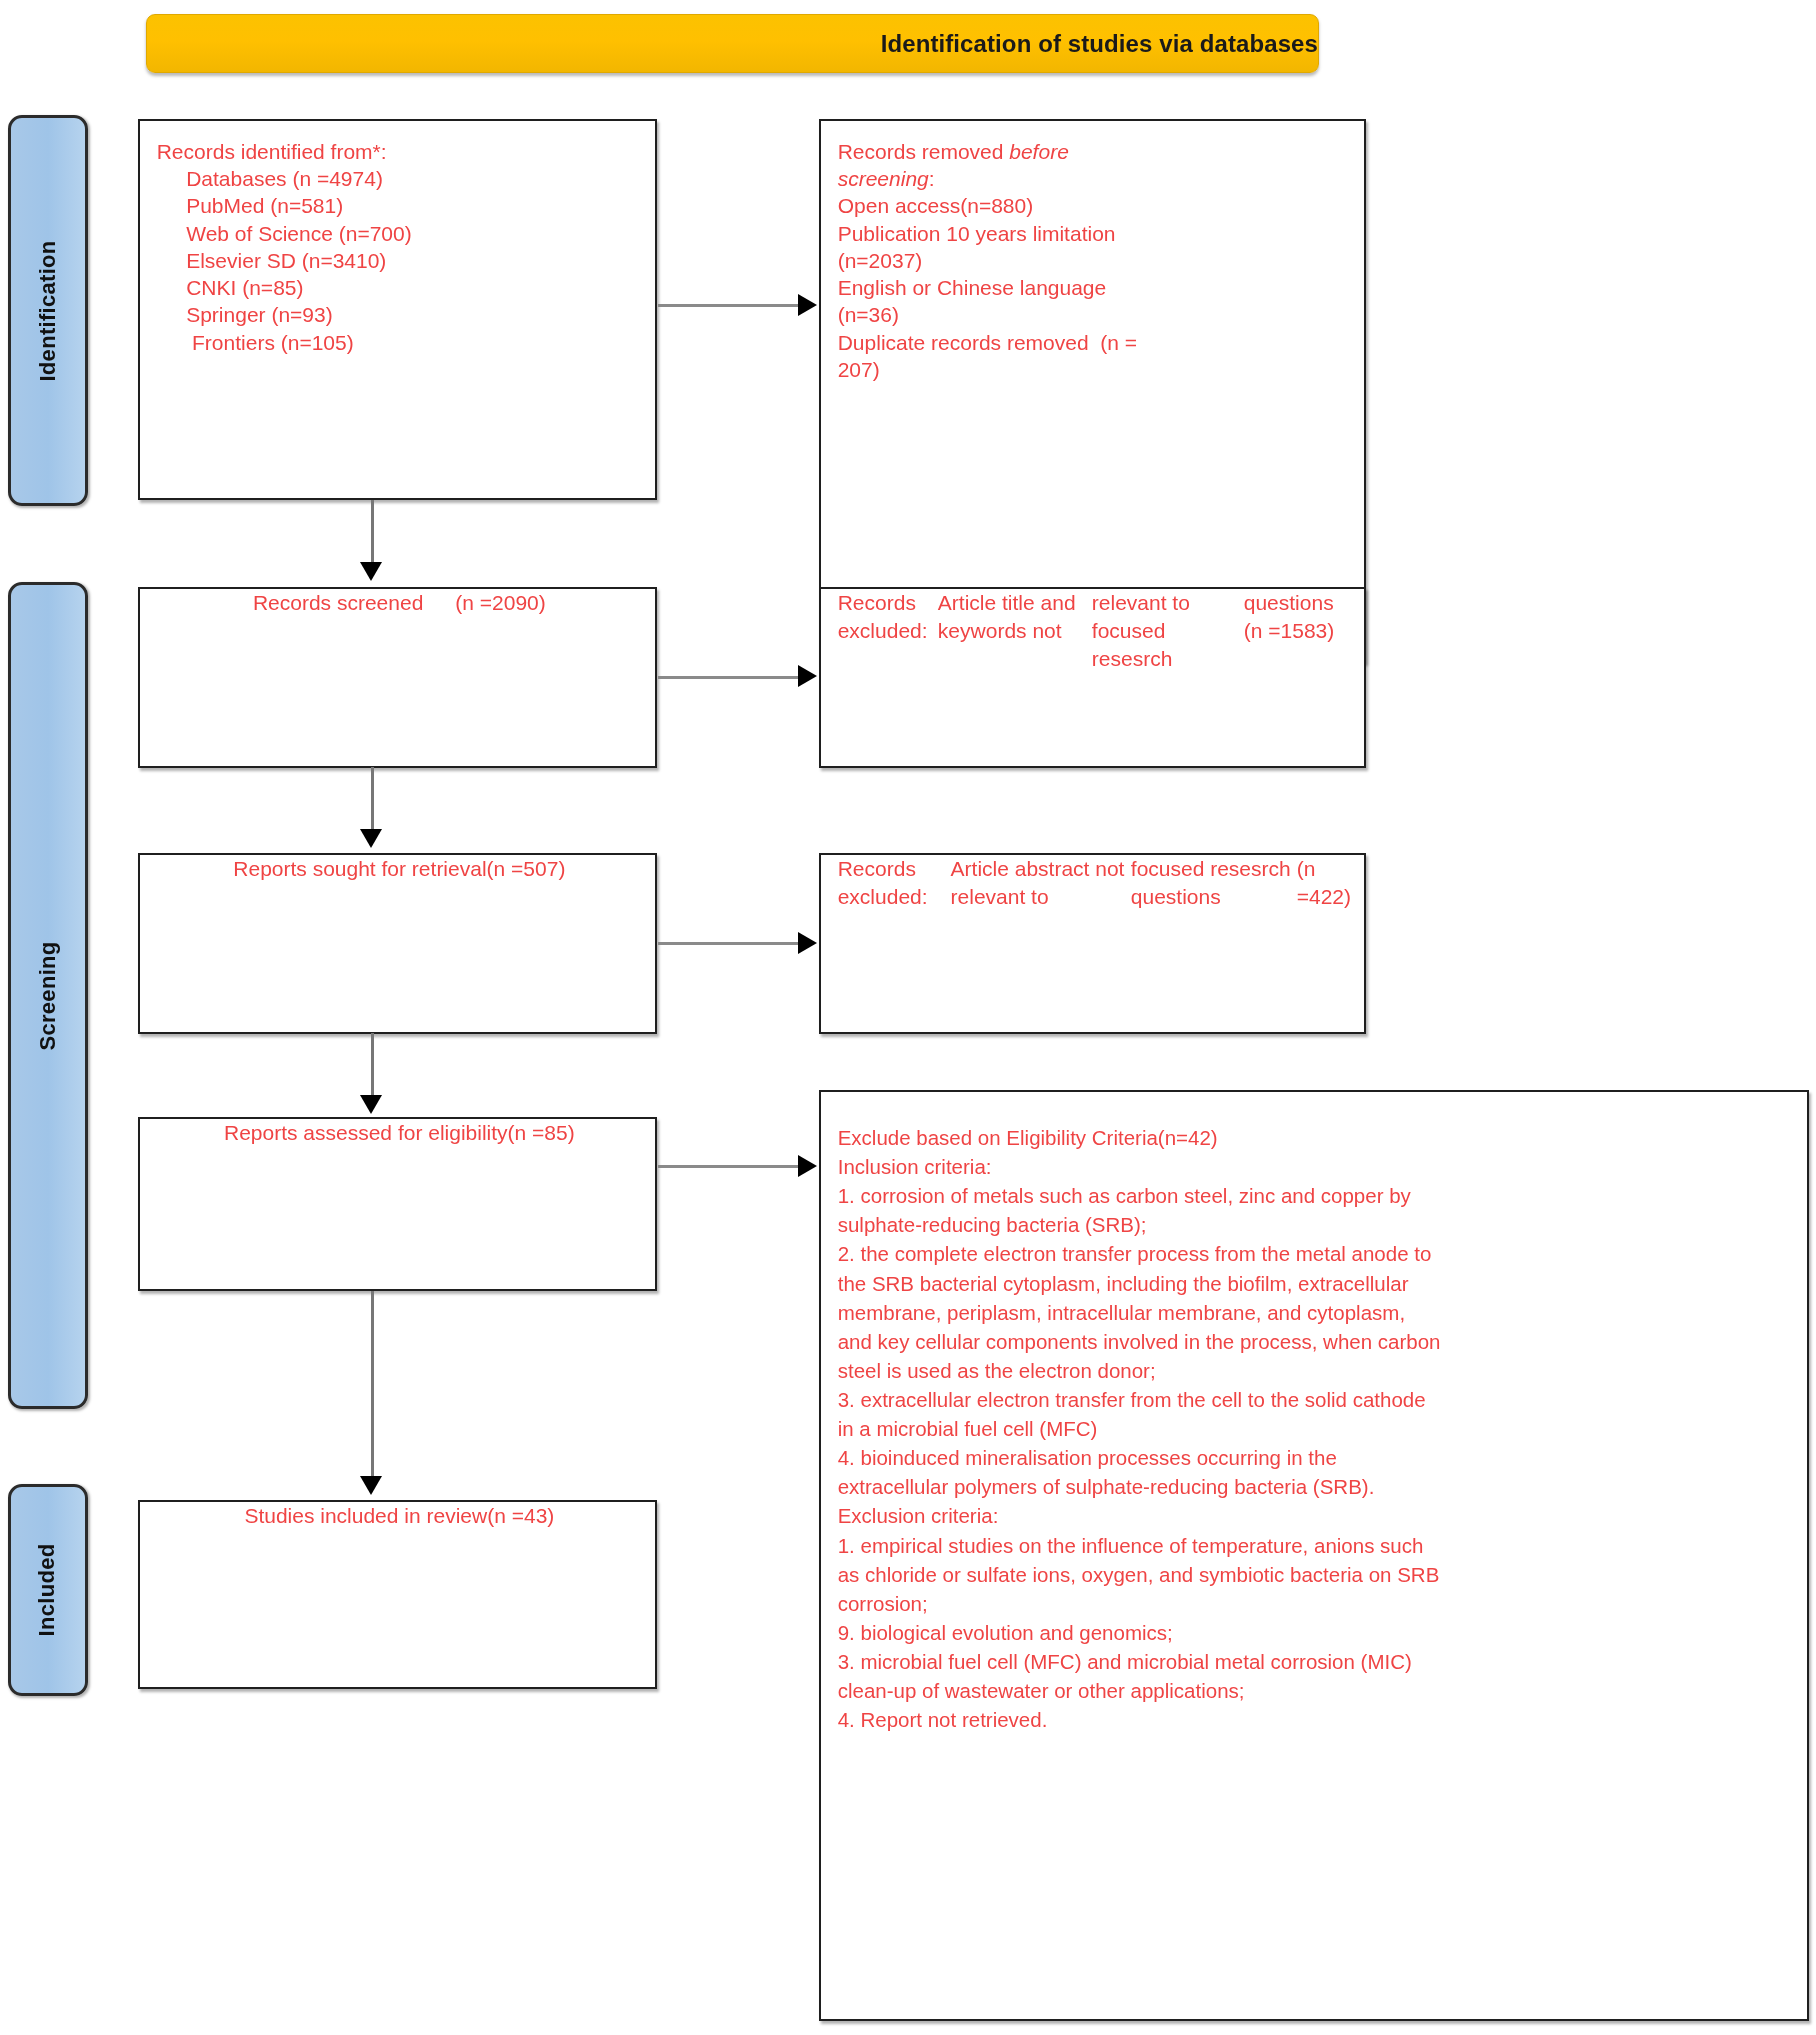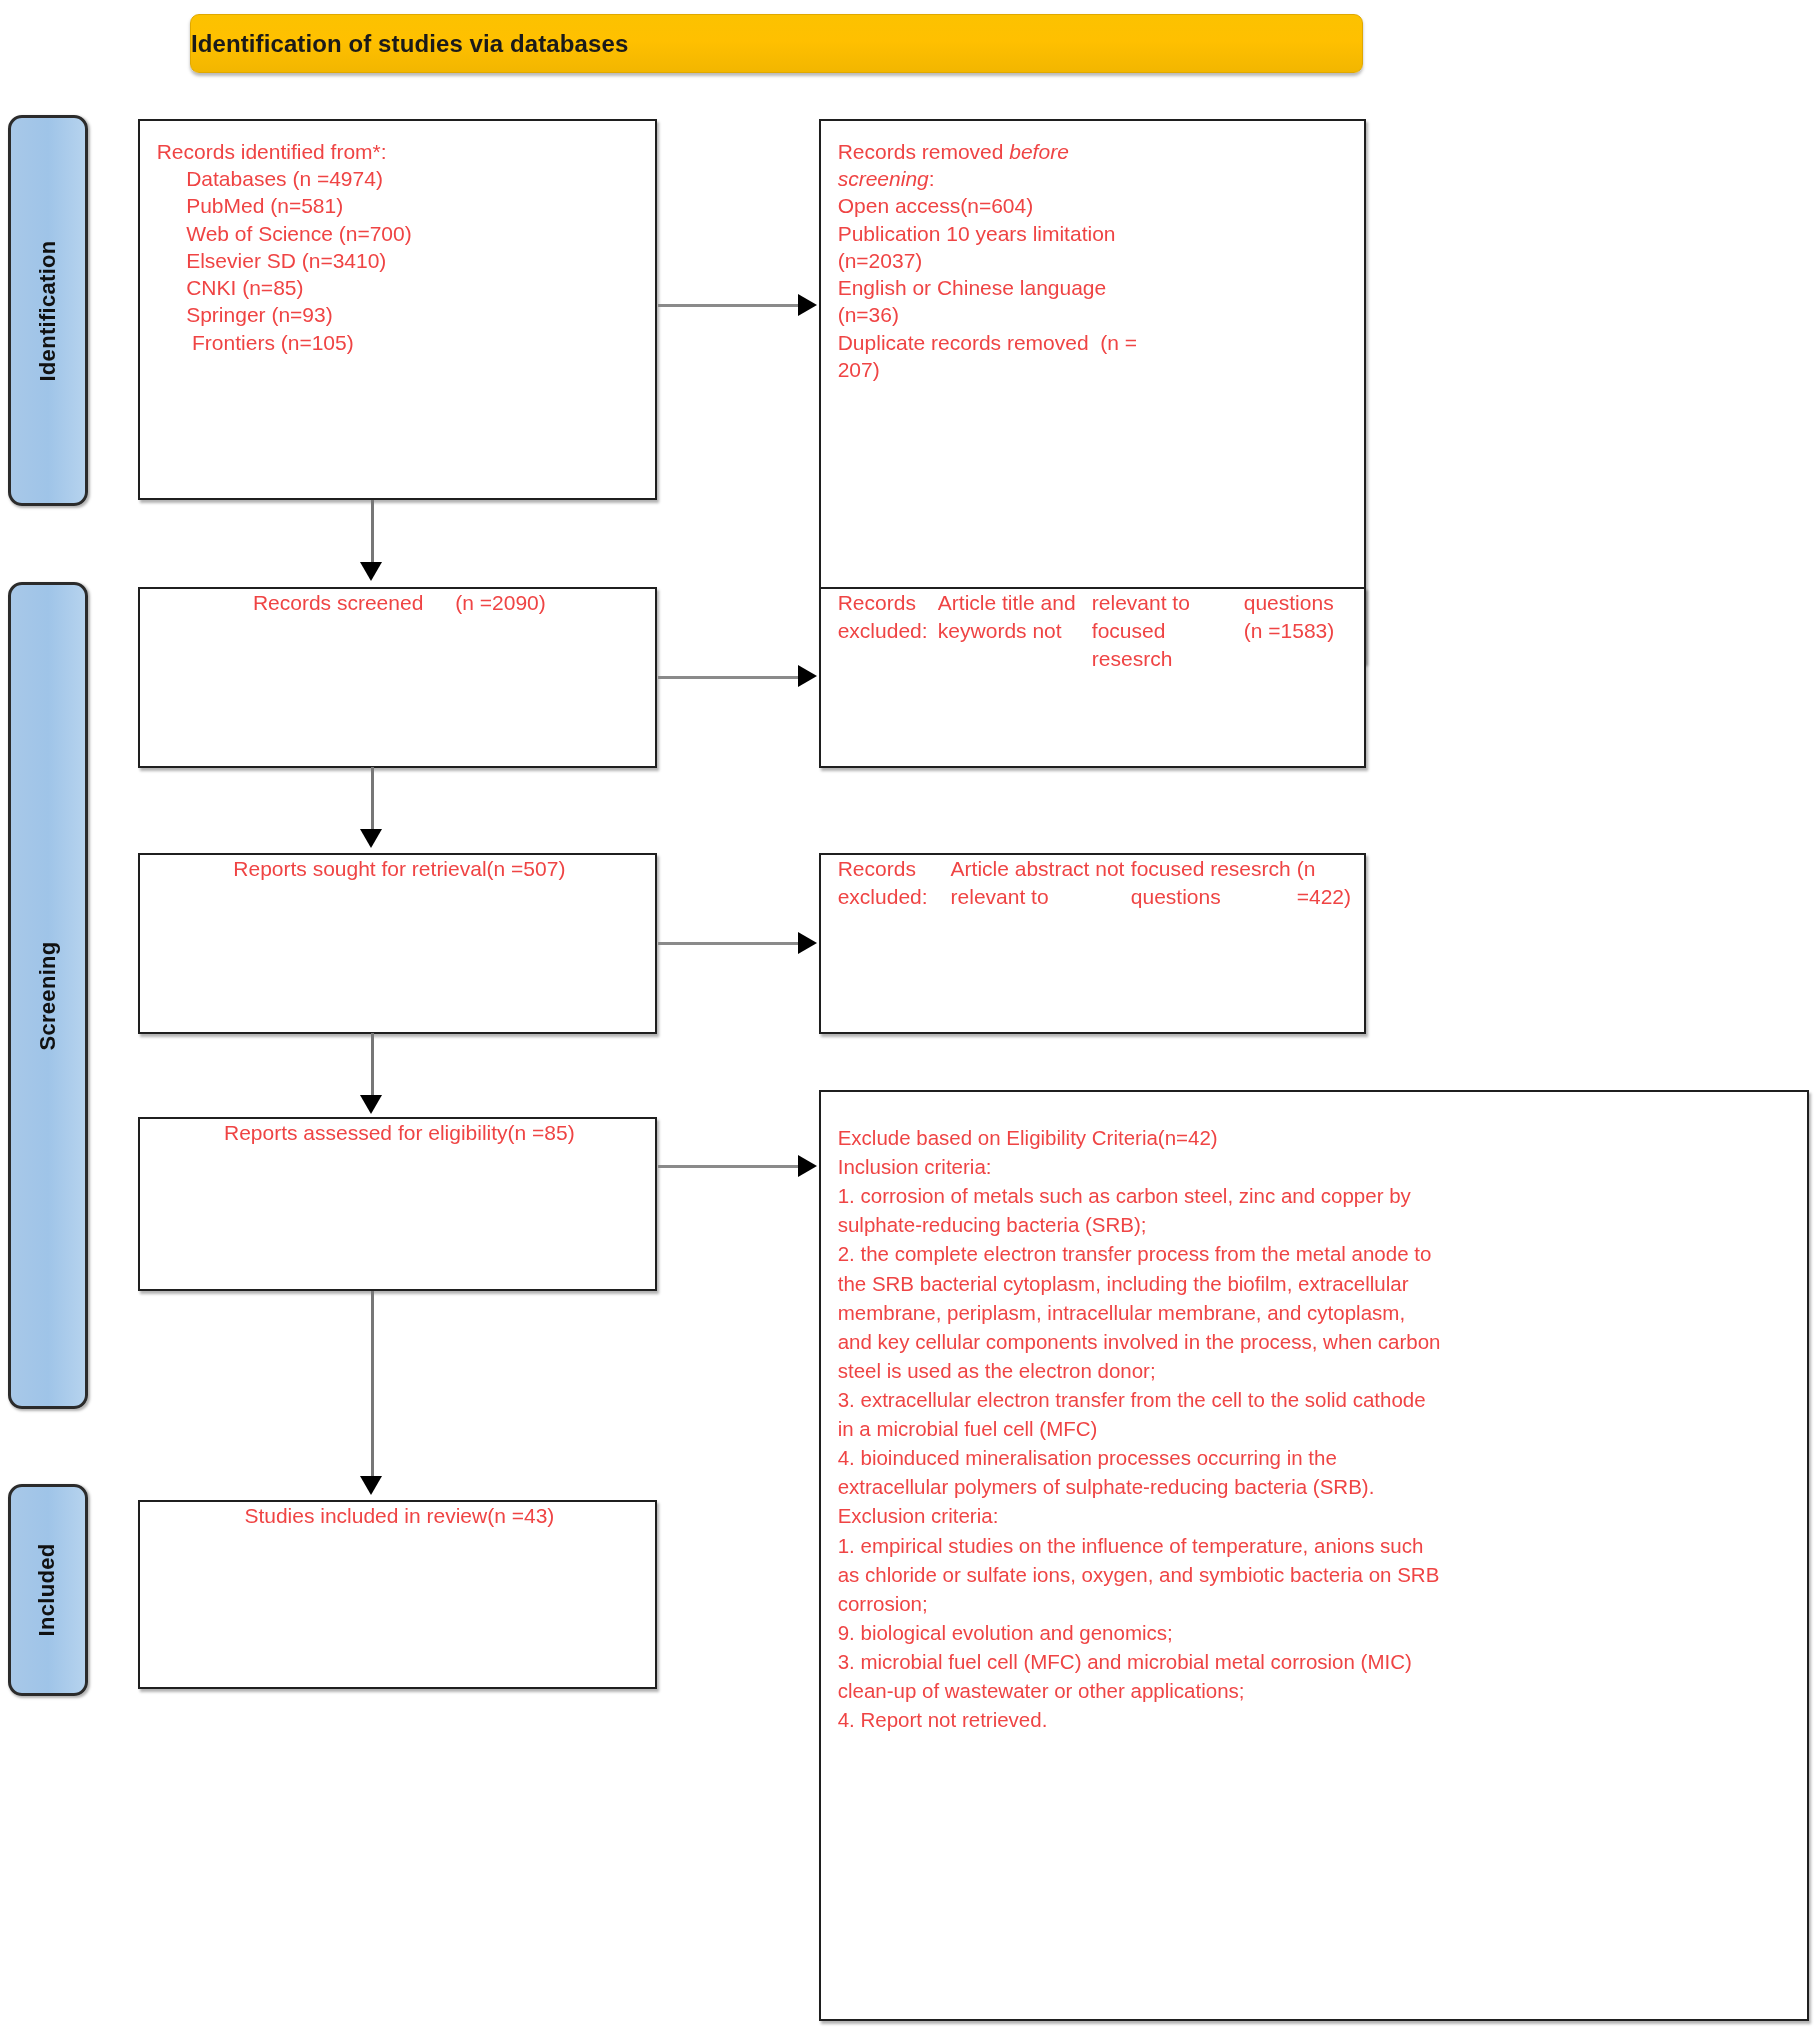--- a/index.html
+++ b/index.html
@@ -25,23 +25,22 @@
     left: 146px;
     top: 14px;
     width: 1173px;
     height: 59px;
     background: linear-gradient(180deg, #FCC200 0%, #FFC000 45%, #F2B600 100%);
     border: 1.9px solid #E0A800;
     border-radius: 9px;
     box-shadow: 0 2.6px 3.2px rgba(0,0,0,0.28);
     display: flex;
     align-items: center;
-    justify-content: flex-start;
+    justify-content: flex-end;
     box-sizing: border-box;
-    margin-left: 44px;
   }
   .header-banner .title {
     font-size: 24px;
     font-weight: bold;
     color: #1a1a1a;
     letter-spacing: 0.1px;
     white-space: nowrap;
   }
 
   
@@ -159,21 +158,21 @@
     <div class="line indent">Web of Science (n=700)</div>
     <div class="line indent">Elsevier SD (n=3410)</div>
     <div class="line indent">CNKI (n=85)</div>
     <div class="line indent">Springer (n=93)</div>
     <div class="line indent"> Frontiers (n=105)</div>
   </div>
 
   <div class="box box-tight" style="left:819px; top:119px; width:547px; height:544px;">
     <div class="line"><span>Records removed </span><em>before</em></div>
     <div class="line"><em>screening</em><span>:</span></div>
-    <div class="line">Open access(n=604)</div>
+    <div class="line">Open access(n=880)</div>
     <div class="line">Publication 10 years limitation</div>
     <div class="line">(n=2037)</div>
     <div class="line">English or Chinese language</div>
     <div class="line">(n=36)</div>
     <div class="line">Duplicate records removed  (n =</div>
     <div class="line">207)</div>
   </div>
 
   <div class="hline" style="left:658px; top:304px; width:142px;"></div>
   <div class="arrow-right" style="left:798px; top:294px;"></div>

